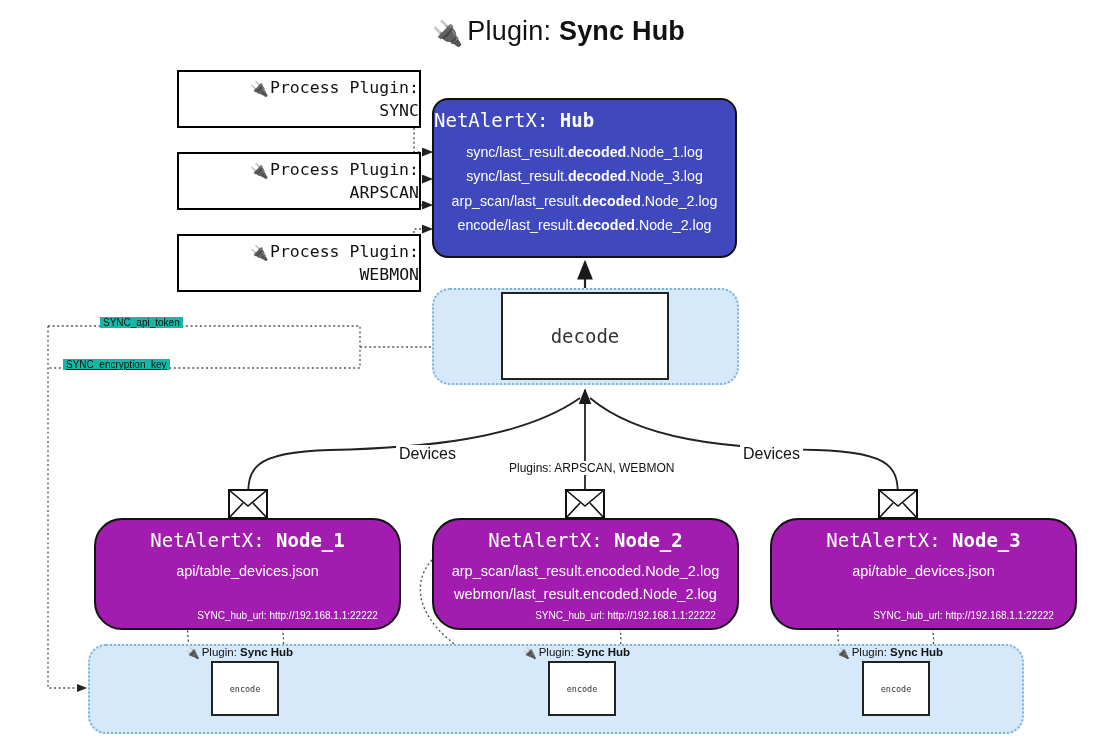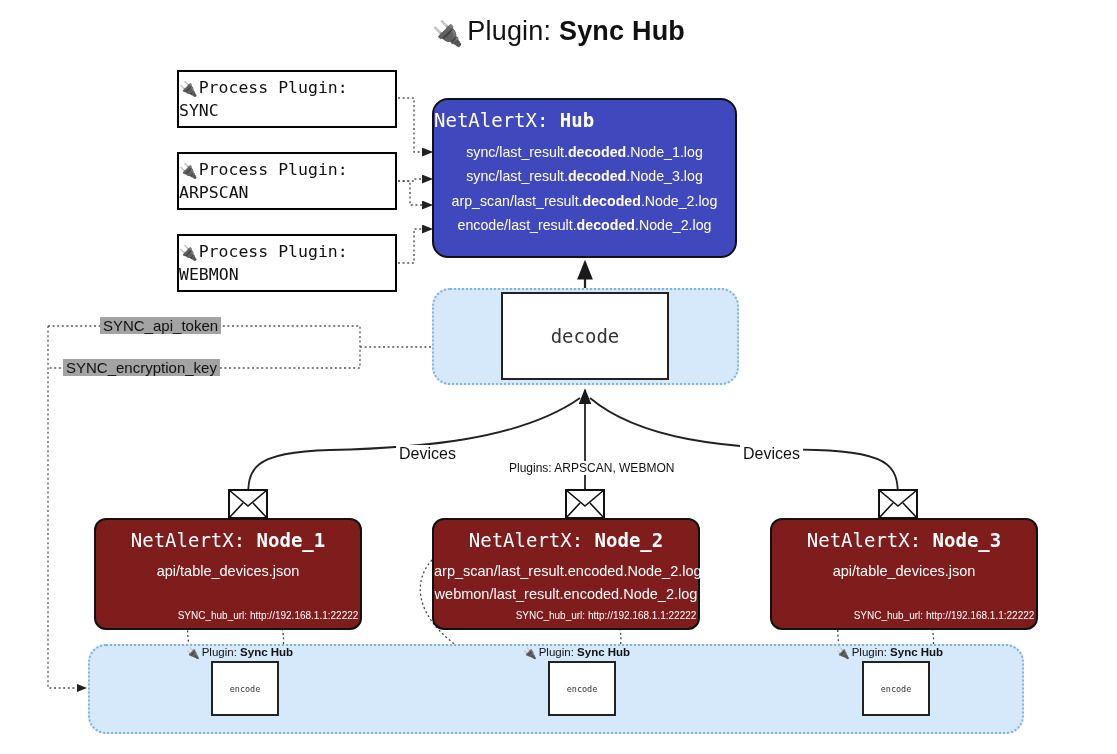--- a/index.html
+++ b/index.html
@@ -11,22 +11,22 @@
   .abs{position:absolute;box-sizing:border-box;}
 
   
   .title{left:0;top:16px;width:1117px;text-align:center;font-size:27px;
          letter-spacing:.2px;white-space:nowrap;}
   .title .plug{font-size:25px;vertical-align:-2px;margin-right:4px;}
   .title .lbl{font-weight:400;}
   .title .nm{font-weight:700;}
 
   
-  .pbox{border:2px solid #000;background:#fff;width:220px;height:58px;
-        display:flex;flex-direction:column;align-items:flex-start;justify-content:center;
+  .pbox{border:2px solid #000;background:#fff;width:244px;height:58px;
+        display:flex;flex-direction:column;align-items:flex-end;justify-content:center;
         font-family:"DejaVu Sans Mono","Liberation Mono",monospace;font-size:16.5px;
         line-height:1.28;color:#111;}
   .pbox .l1{white-space:nowrap;}
   .pbox .l1 .plug{font-family:"DejaVu Sans",sans-serif;font-size:15px;vertical-align:-1px;margin-right:1px;}
   .pbox .l2{white-space:nowrap;}
 
   
   .hubaddr{font-size:10.5px;color:#111;white-space:nowrap;text-align:center;margin-top:30px;}
   .hub{background:#4048bd;border:2.5px solid #111;border-radius:16px;
        width:305px;height:160px;color:#fff;padding-top:9px;}
@@ -39,34 +39,34 @@
   
   .pale{background:#d6e9fa;border:2.2px dotted #7fb2dd;border-radius:18px;}
 
   
   .wbox{background:#fff;border:2px solid #222;display:flex;align-items:center;
         justify-content:center;font-family:"DejaVu Sans Mono","Liberation Mono",monospace;color:#333;}
   .decode{width:168px;height:88px;font-size:19px;text-align:center;}
   .encode{width:68px;height:55px;font-size:8.5px;}
 
   
-  .node{background:#7f1d1d;border:2.5px solid #111;border-radius:12px;
-        width:268px;height:112px;color:#fff;padding-top:9px;}
+  .node{background:#a21caf;border:2.5px solid #111;border-radius:28px;
+        width:307px;height:112px;color:#fff;padding-top:9px;}
   .node .hdr{font-family:"DejaVu Sans Mono","Liberation Mono",monospace;
              font-size:19px;text-align:center;white-space:nowrap;}
   .node .hdr b{font-weight:700;}
   .node .body{margin-top:9px;text-align:center;}
   .node .line{font-size:14.5px;line-height:1.62;white-space:nowrap;}
   .node .foot{position:absolute;left:0;bottom:7px;width:100%;text-align:center;
               font-size:10px;white-space:nowrap;padding-left:40px;}
 
   
   .cap{font-size:16px;color:#111;white-space:nowrap;background:#fff;padding:0 3px;}
   .cap2{font-size:12px;color:#111;white-space:nowrap;background:#fff;padding:0 3px;}
-  .tok{font-size:15px;color:#111;white-space:nowrap;background:#a3a3a3;padding:0 3px;}
+  .tok{font-size:10px;color:#111;white-space:nowrap;background:#14b8a6;padding:0 3px;}
 
   
   .shcap{font-size:11.5px;white-space:nowrap;color:#111;}
   .shcap .plug{font-size:11px;vertical-align:-1px;margin-right:2px;}
   .shcap b{font-weight:700;}
 
   
   .env{width:40px;height:30px;}
 </style>
 </head>
@@ -150,21 +150,21 @@
       <span>encode/last_result.</span><b>decoded</b><span>.Node_2.log</span>
     </div>
   </div>
 
   <div class="abs pale" style="left:432px;top:288px;width:307px;height:97px;"></div>
   <div class="abs wbox decode" style="left:501px;top:292px;">
     <span>decode</span>
   </div>
 
   <div class="abs tok" style="left:100px;top:317px;">SYNC_api_token</div>
-  <div class="abs tok" style="left:63px;top:359px;">SYNC_encryption_key</div>
+  <div class="abs tok" style="left:63px;top:359px;text-decoration:underline;">SYNC_encryption_key</div>
 
   <div class="abs cap" style="left:396px;top:445px;">Devices</div>
   <div class="abs cap" style="left:740px;top:445px;">Devices</div>
   <div class="abs cap2" style="left:506px;top:461px;">Plugins: ARPSCAN, WEBMON</div>
 
   <div class="abs" style="left:228px;top:489px;">
     <svg class="env" viewBox="0 0 40 30">
         <rect x="1" y="1" width="38" height="28" fill="#fff" stroke="#111" stroke-width="2"></rect>
         <path d="M1,1 L20,17 L39,1" fill="none" stroke="#111" stroke-width="1.6"></path>
         <path d="M1,29 L15,14 M39,29 L25,14" fill="none" stroke="#111" stroke-width="1.6"></path>

